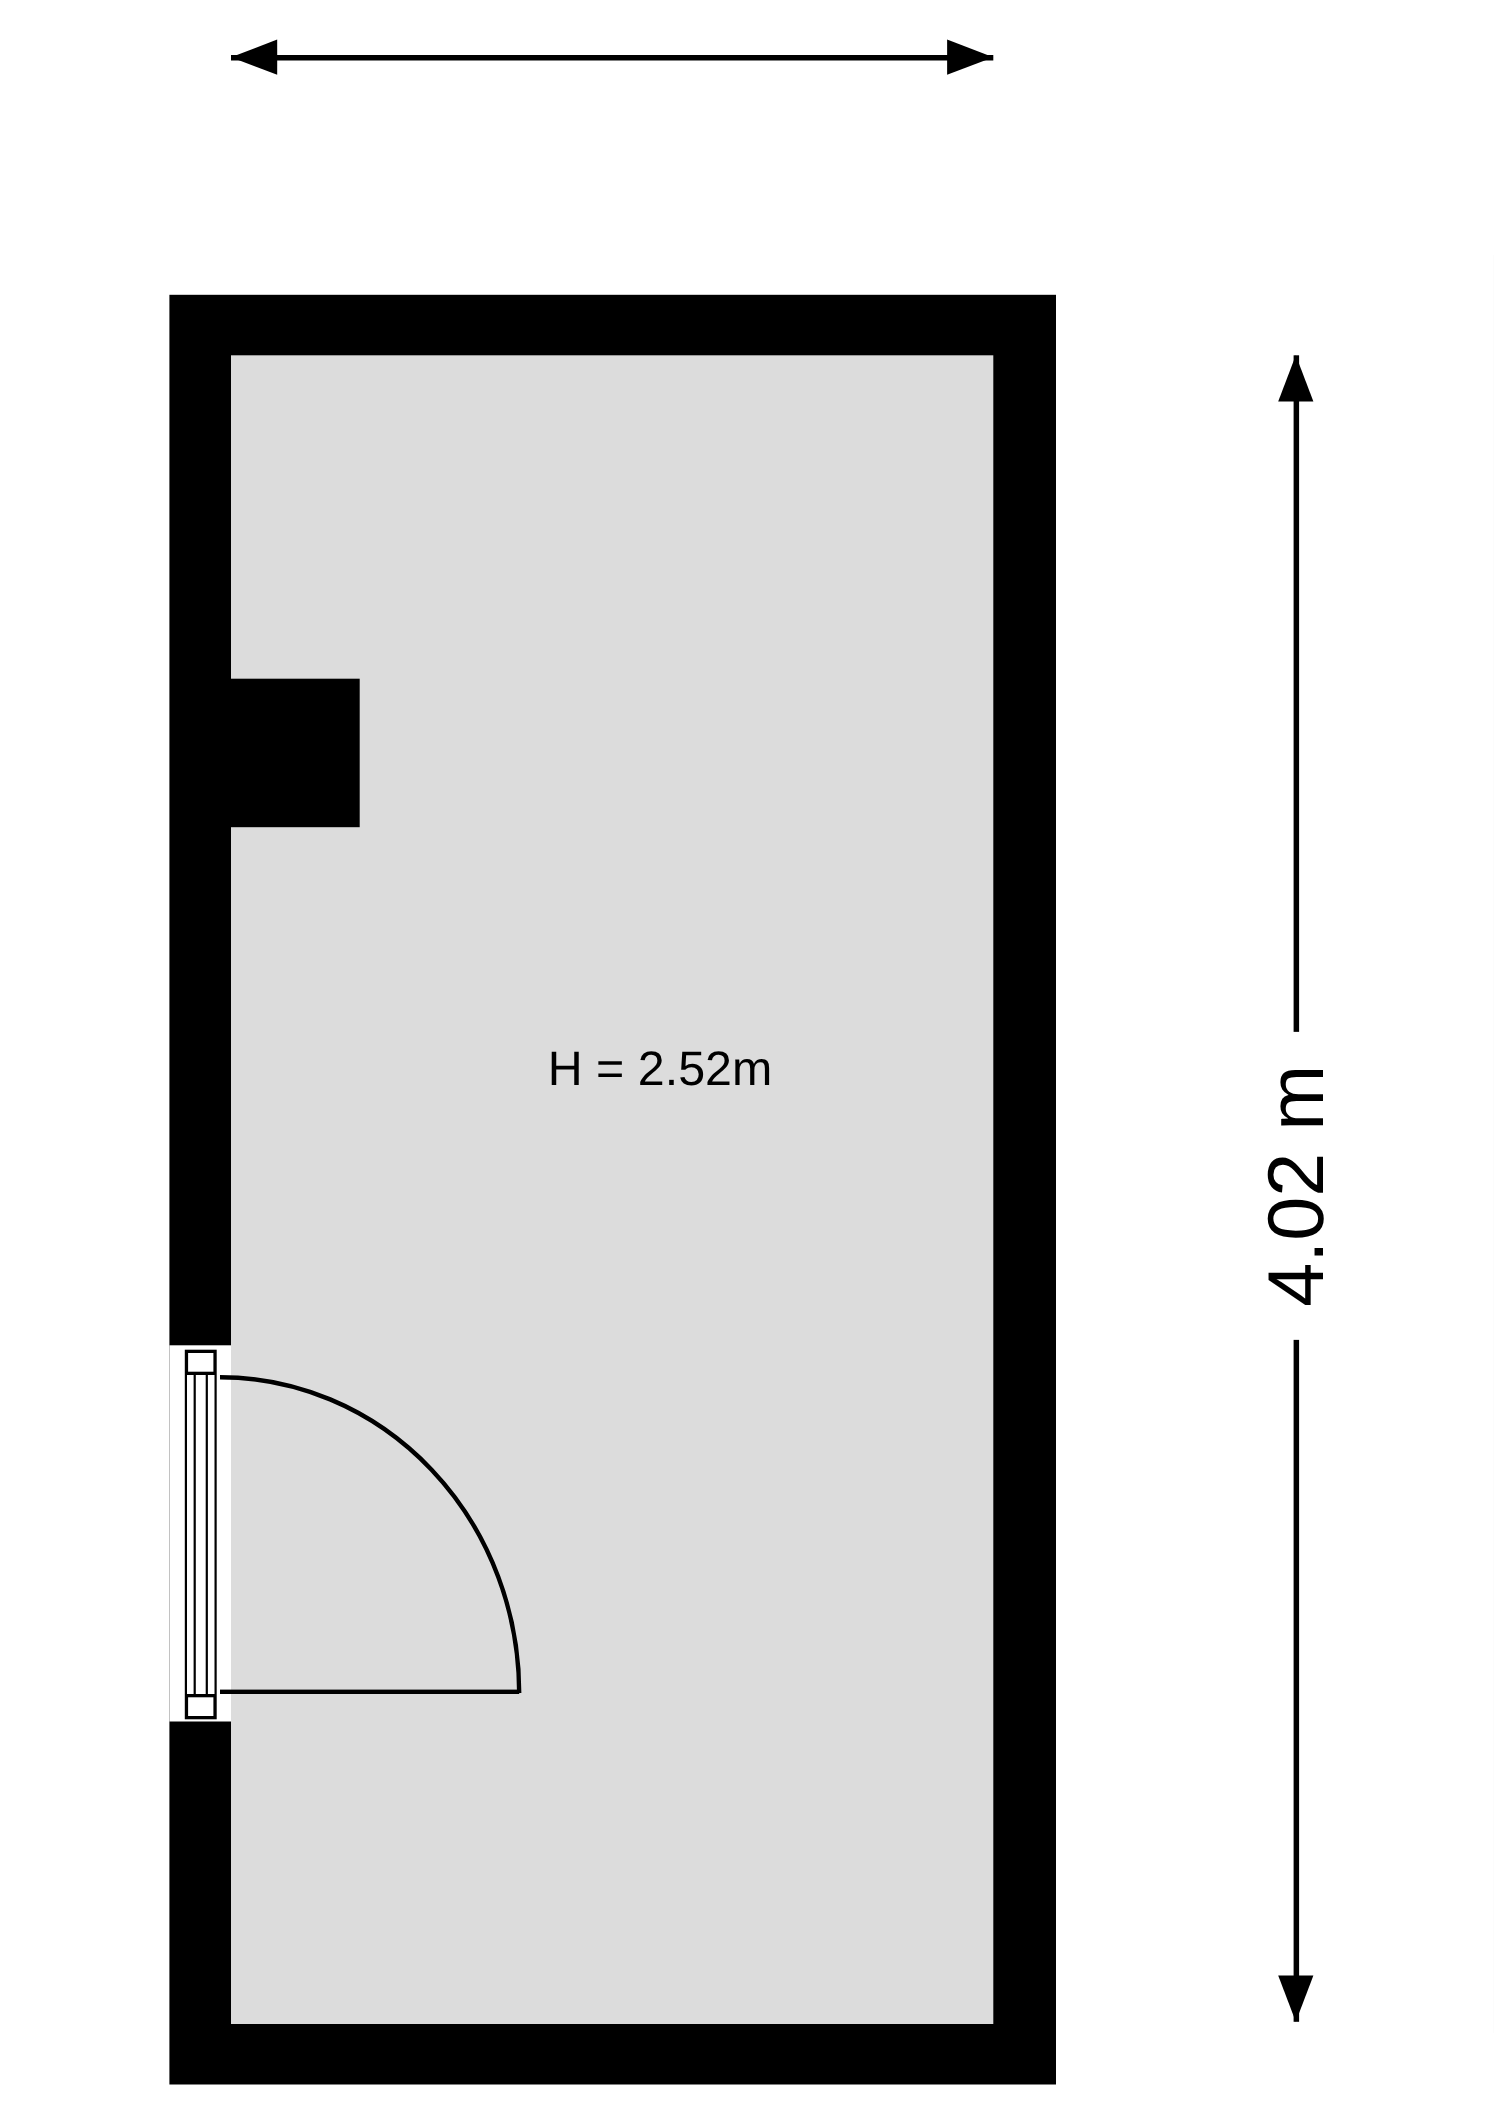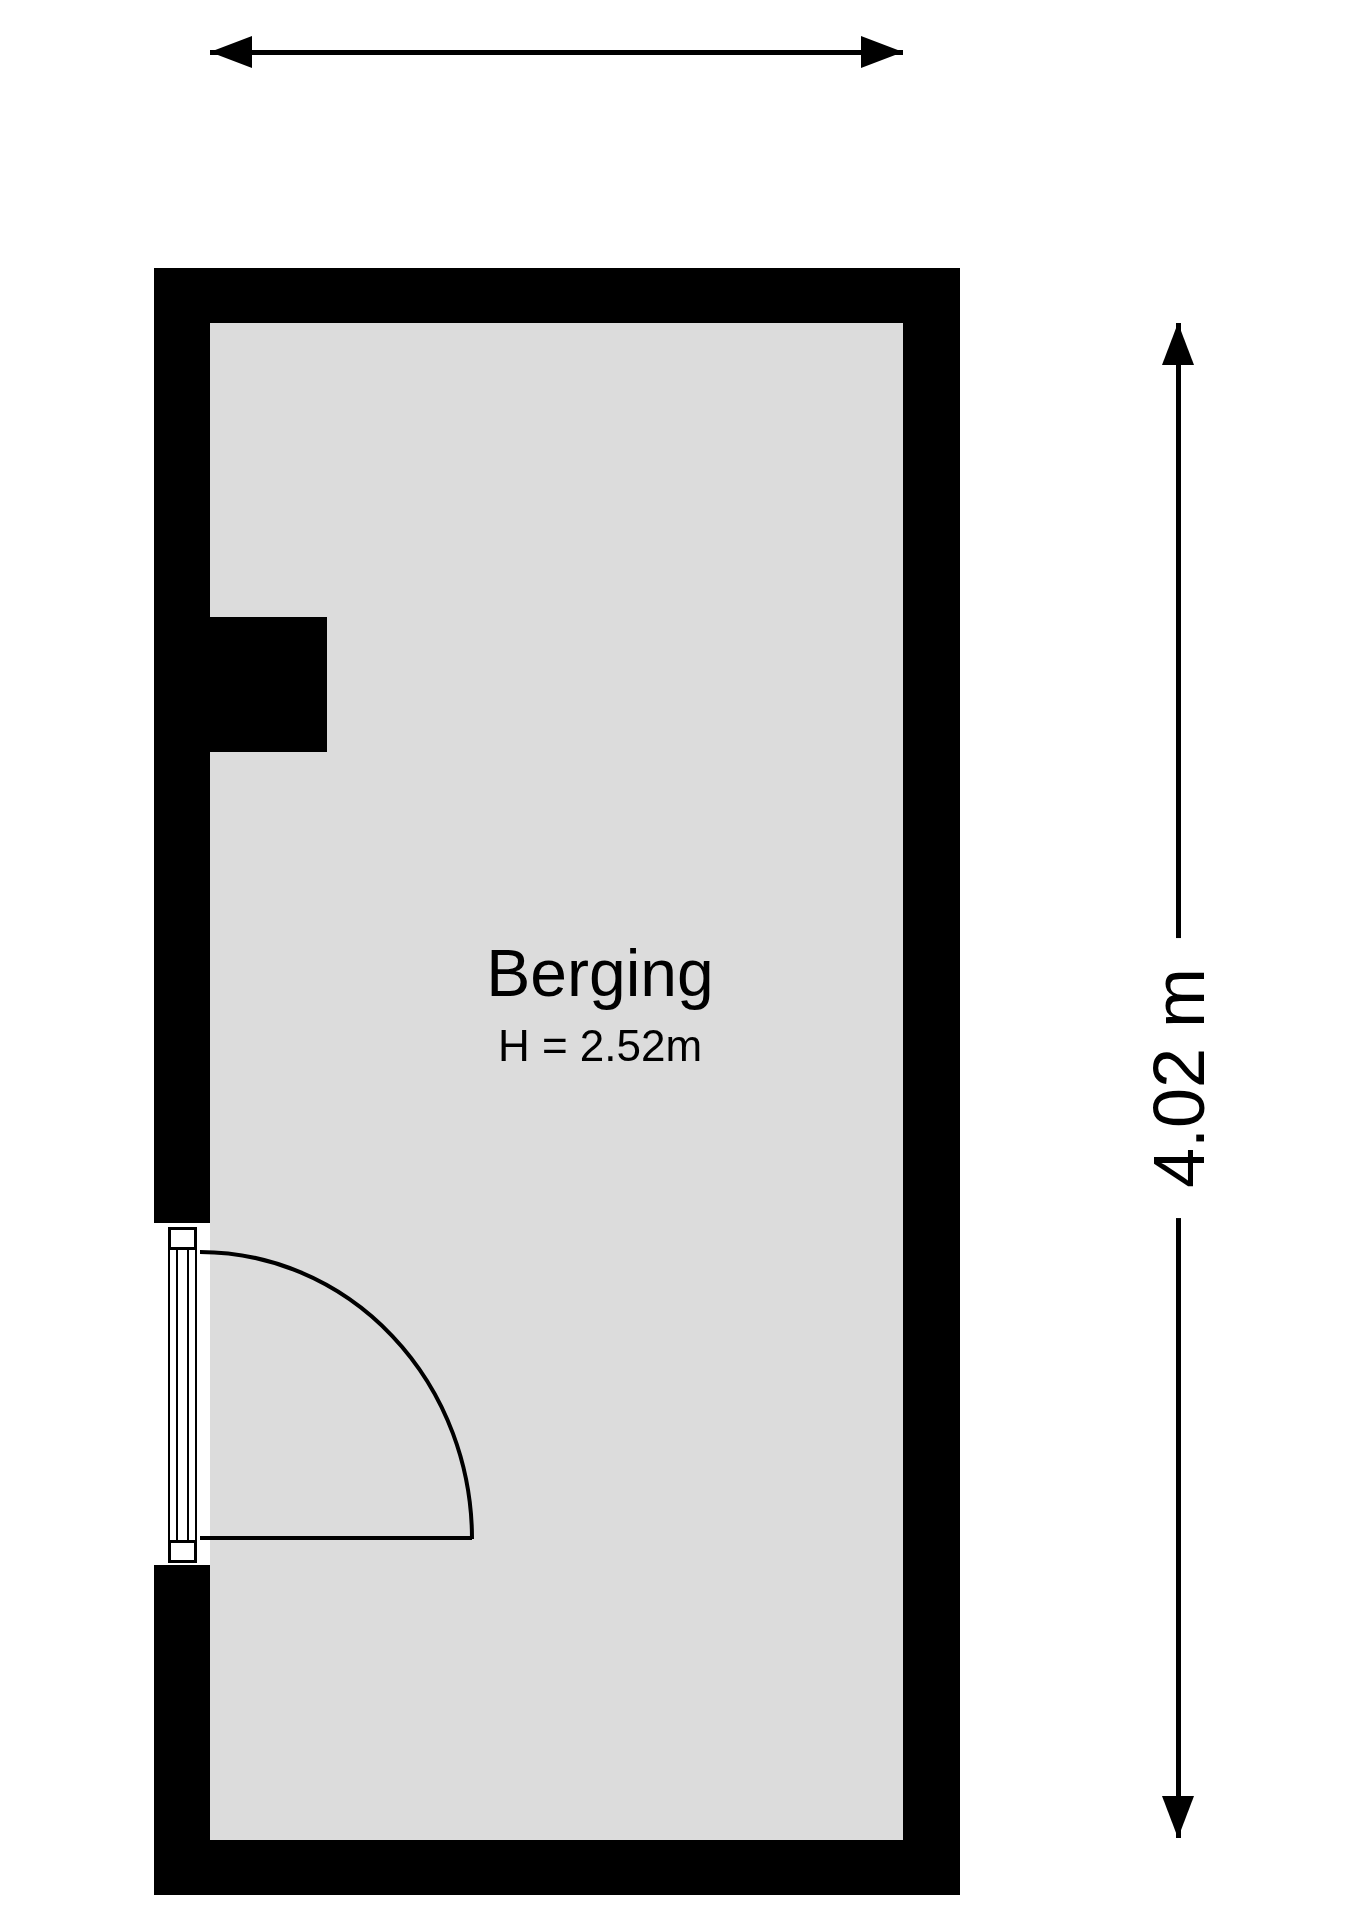--- a/index.html
+++ b/index.html
@@ -67,21 +67,20 @@
   <div class="abs frame-line fl1"></div>
   <div class="abs frame-line fl2"></div>
   <div class="abs frame-line fl3"></div>
   <div class="abs frame-line fl4"></div>
   <div class="abs leaf-line"></div>
   <svg class="abs arc-svg" viewBox="0 0 282 296" aria-hidden="true">
     <path d="M 4 4 A 272 287 0 0 1 276 291" fill="none" stroke="#000" stroke-width="4"></path>
   </svg>
 
   <div class="abs room-label">
-    <div class="room-name">Berging</div>
     <div class="room-h">H = 2.52m</div>
   </div>
 
   <div class="abs dim-top">
     <div class="abs dim-line-h"></div>
     <div class="abs arrow arrow-left"></div>
     <div class="abs arrow arrow-right"></div>
   </div>
 
   <div class="abs dim-right">

